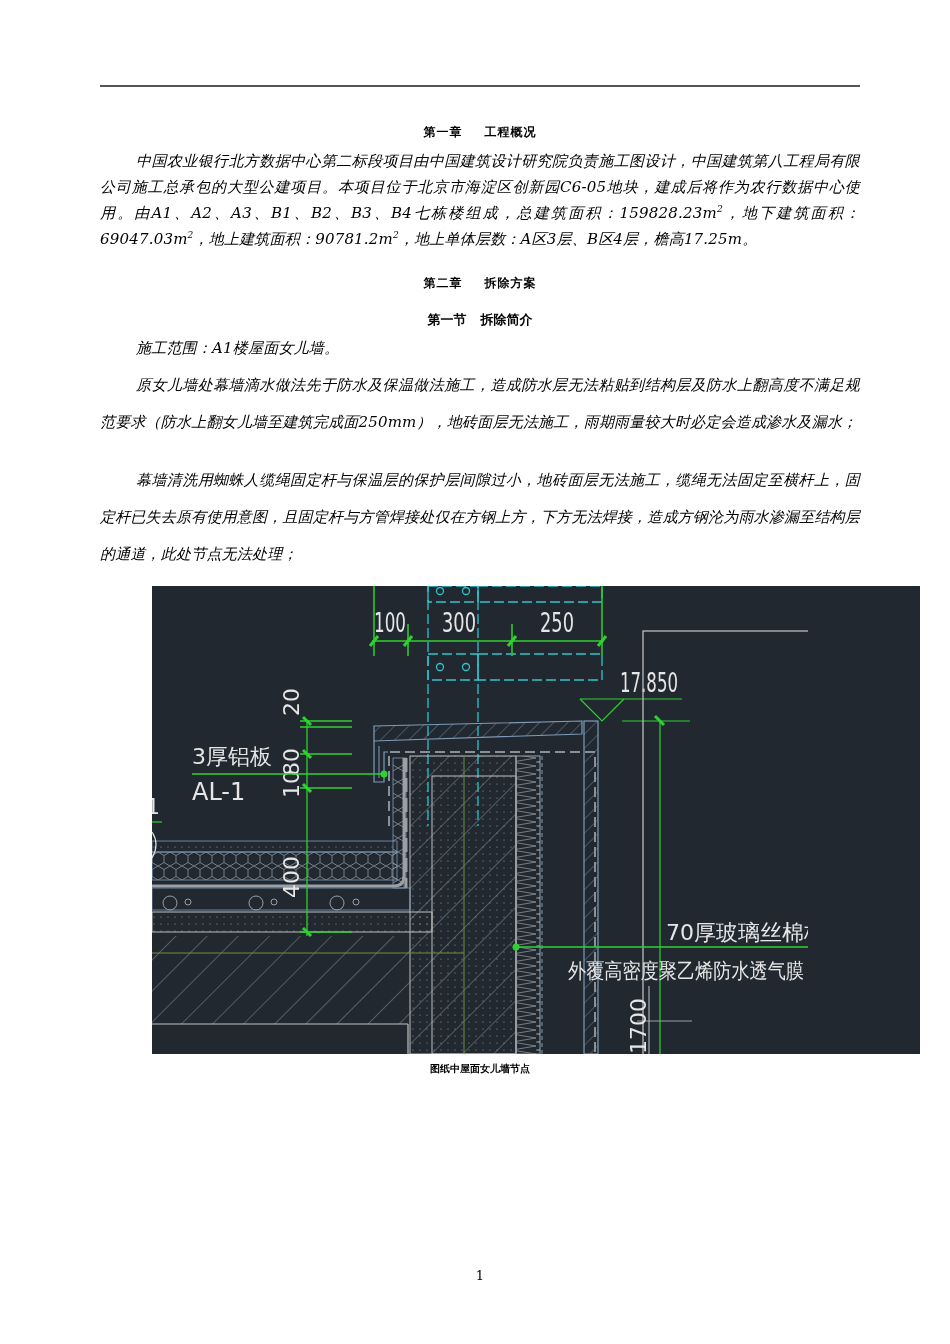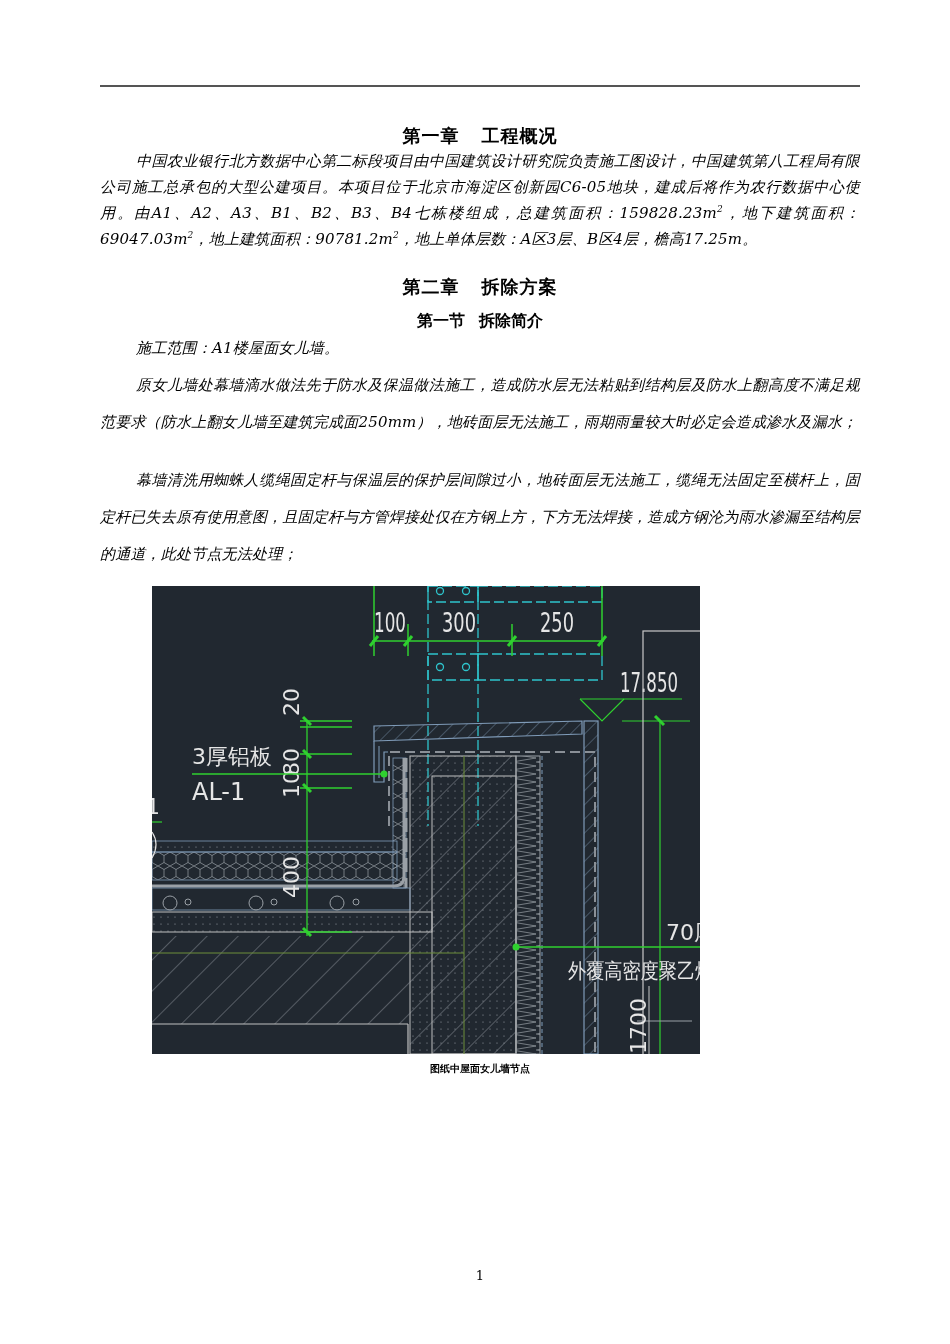--- a/index.html
+++ b/index.html
@@ -1,30 +1,30 @@
 <!DOCTYPE html>
 <html><head>
 <meta charset="utf-8">
 <style>
   html, body { margin:0; padding:0; background:#ffffff; }
   body { width:950px; height:1344px; position:relative; overflow:hidden;
          font-family:"DejaVu Serif","Liberation Serif",serif; color:#000; }
   .header-rule { position:absolute; left:100px; top:85px; width:760px; height:2px; background:#555; }
   .h1 { position:absolute; left:100px; width:760px; text-align:center;
-        font-family:"DejaVu Sans","Liberation Sans",sans-serif; font-weight:bold; font-size:18px; letter-spacing:1px; }
+        font-family:"DejaVu Sans","Liberation Sans",sans-serif; font-weight:bold; font-size:12px; letter-spacing:1px; }
   .h2 { position:absolute; left:100px; width:760px; text-align:center;
-        font-family:"DejaVu Sans","Liberation Sans",sans-serif; font-weight:bold; font-size:16px; }
+        font-family:"DejaVu Sans","Liberation Sans",sans-serif; font-weight:bold; font-size:13px; }
   .h1 .gap, .h2 .gap { display:inline-block; width:22px; }
   .para { position:absolute; left:100px; width:760px; font-size:15px; text-align:justify;
           text-align-last:left; letter-spacing:0.2px; }
   .p-dense { line-height:26px; }
   .p-loose { line-height:37px; }
   .indent { text-indent:36px;font-style:italic; }
   sup { font-size:9px; vertical-align:6px; line-height:0; }
-  .figure { position:absolute; left:152px; top:586px; width:548px; height:468px; background:#212830; overflow:hidden; }
+  .figure { position:absolute; left:152px; top:586px; width:768px; height:468px; background:#212830; overflow:hidden; }
   .caption { position:absolute; left:100px; top:1062px; width:760px; text-align:center;
              font-family:"DejaVu Sans","Liberation Sans",sans-serif; font-weight:bold; font-size:10px; }
   .page-num { position:absolute; left:100px; top:1268px; width:760px; text-align:center; font-size:13px; }
   svg text { font-family:"DejaVu Sans","Liberation Sans",sans-serif; }
 </style>
 </head>
 <body>
 
 <div class="header-rule"></div>
 

